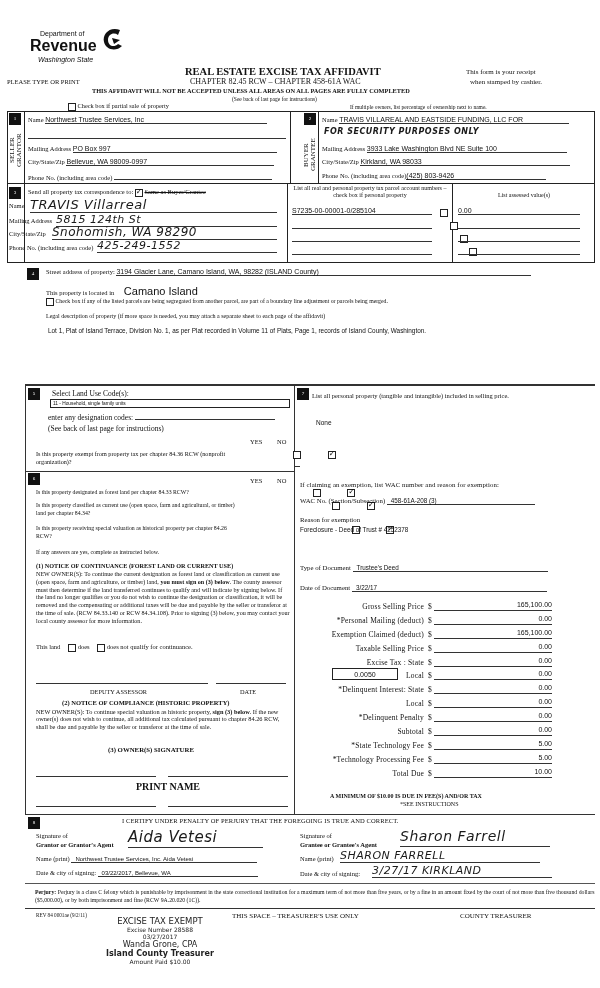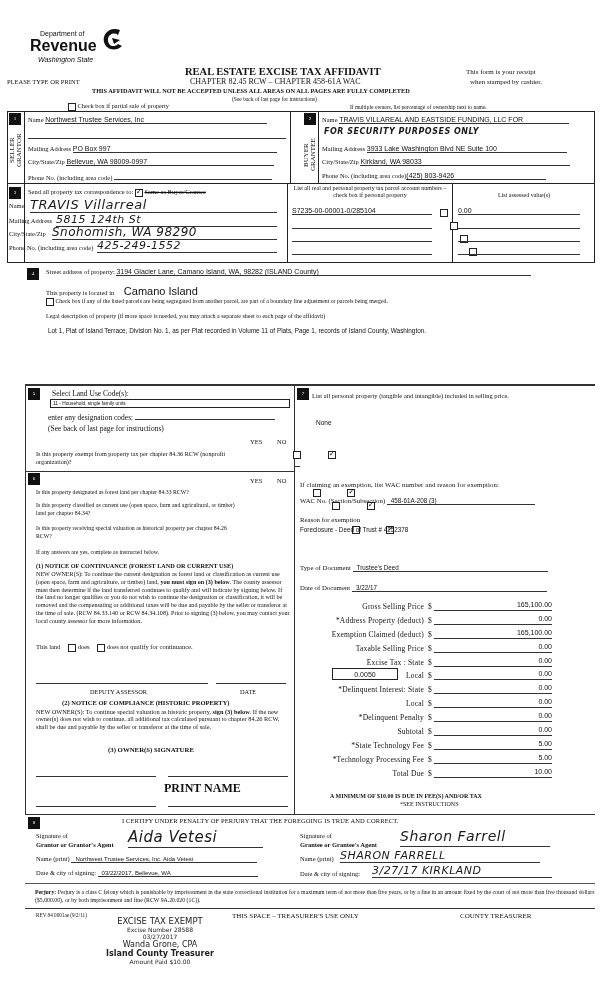--- a/index.html
+++ b/index.html
@@ -228,21 +228,21 @@
 <div class="abs" style="left:240px;top:688px;font-size:6.3px;">DATE</div>
 
 <div class="abs bold" style="left:62px;top:699px;font-size:6.5px;">(2) NOTICE OF COMPLIANCE (HISTORIC PROPERTY)</div>
 <div class="abs" style="left:36px;top:708px;width:256px;font-size:6.3px;line-height:7.4px;">
   <span>NEW OWNER(S): To continue special valuation as historic property,</span>
   <span class="bold">sign (3) below</span><span>. If the new owner(s) does not wish to continue, all additional tax calculated pursuant to chapter 84.26 RCW, shall be due and payable by the seller or transferor at the time of sale.</span>
 </div>
 <div class="abs bold" style="left:108px;top:746px;font-size:6.8px;">(3) OWNER(S) SIGNATURE</div>
 <div class="abs uline" style="left:36px;top:776px;width:120px;"></div>
 <div class="abs uline" style="left:168px;top:776px;width:120px;"></div>
-<div class="abs bold" style="left:136px;top:781px;font-size:12px;margin-left:28px;">PRINT NAME</div>
+<div class="abs bold" style="left:136px;top:781px;font-size:10px;">PRINT NAME</div>
 <div class="abs uline" style="left:36px;top:806px;width:120px;"></div>
 <div class="abs uline" style="left:168px;top:806px;width:120px;"></div>
 
 
 <div class="secnum" style="left:297px;top:388px;">7</div>
 <div class="abs" style="left:312px;top:390px;width:265px;font-size:6.5px;line-height:11px;">List all  personal property (tangible and intangible) included in selling price.</div>
 <div class="abs val" style="left:316px;top:419px;font-size:6.5px;">None</div>
 <div class="abs" style="left:294px;top:466px;width:6px;height:1px;background:#333;"></div>
 
 <div class="abs" style="left:300px;top:481px;font-size:6.8px;letter-spacing:0.1px;">If claiming an exemption, list WAC number and reason for exemption:</div>
@@ -260,21 +260,21 @@
 <div class="row" style="left:300px;top:584px;font-size:6.8px;">
   <span>Date of Document</span>
   <span class="val uline" style="display:inline-block;width:195px;font-size:6.3px;padding-left:4px;">3/22/17</span>
 </div>
 
 
 <div class="money-label" style="left:294px;top:602px;">Gross Selling Price</div>
 <div class="dollar" style="left:428px;top:602px;">$</div>
 <div class="money-line" style="left:434px;top:601px;">165,100.00</div>
 
-<div class="money-label" style="left:294px;top:616px;">*Address Property (deduct)</div>
+<div class="money-label" style="left:294px;top:616px;">*Personal Mailing (deduct)</div>
 <div class="dollar" style="left:428px;top:616px;">$</div>
 <div class="money-line" style="left:434px;top:615px;">0.00</div>
 
 <div class="money-label" style="left:294px;top:630px;">Exemption Claimed (deduct)</div>
 <div class="dollar" style="left:428px;top:630px;">$</div>
 <div class="money-line" style="left:434px;top:629px;">165,100.00</div>
 
 <div class="money-label" style="left:294px;top:644px;">Taxable Selling Price</div>
 <div class="dollar" style="left:428px;top:644px;">$</div>
 <div class="money-line" style="left:434px;top:643px;">0.00</div>

